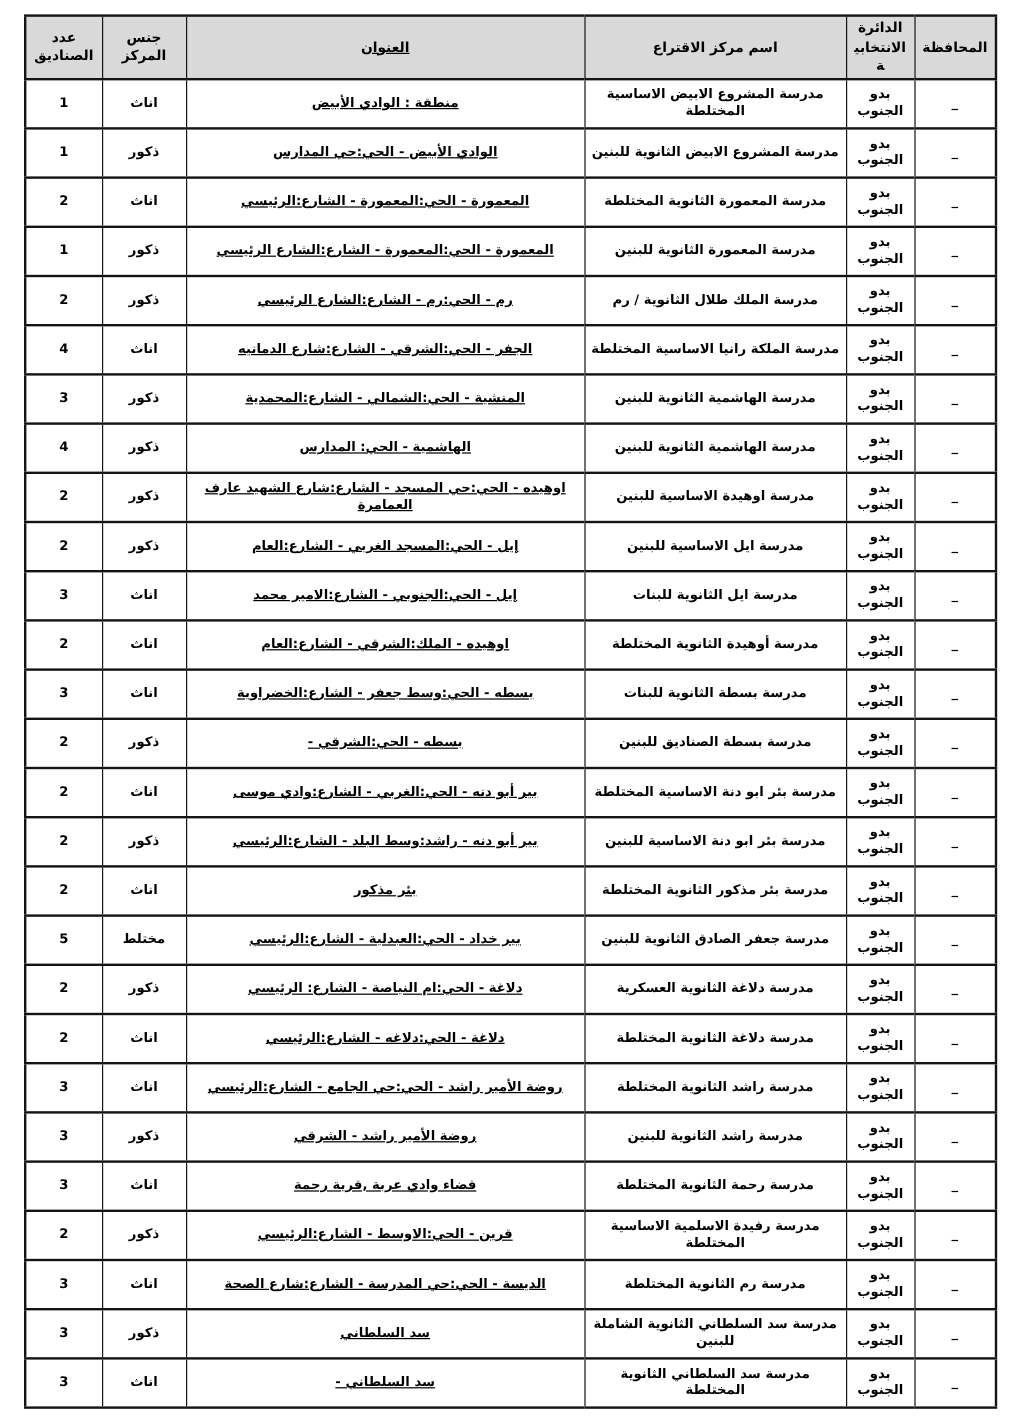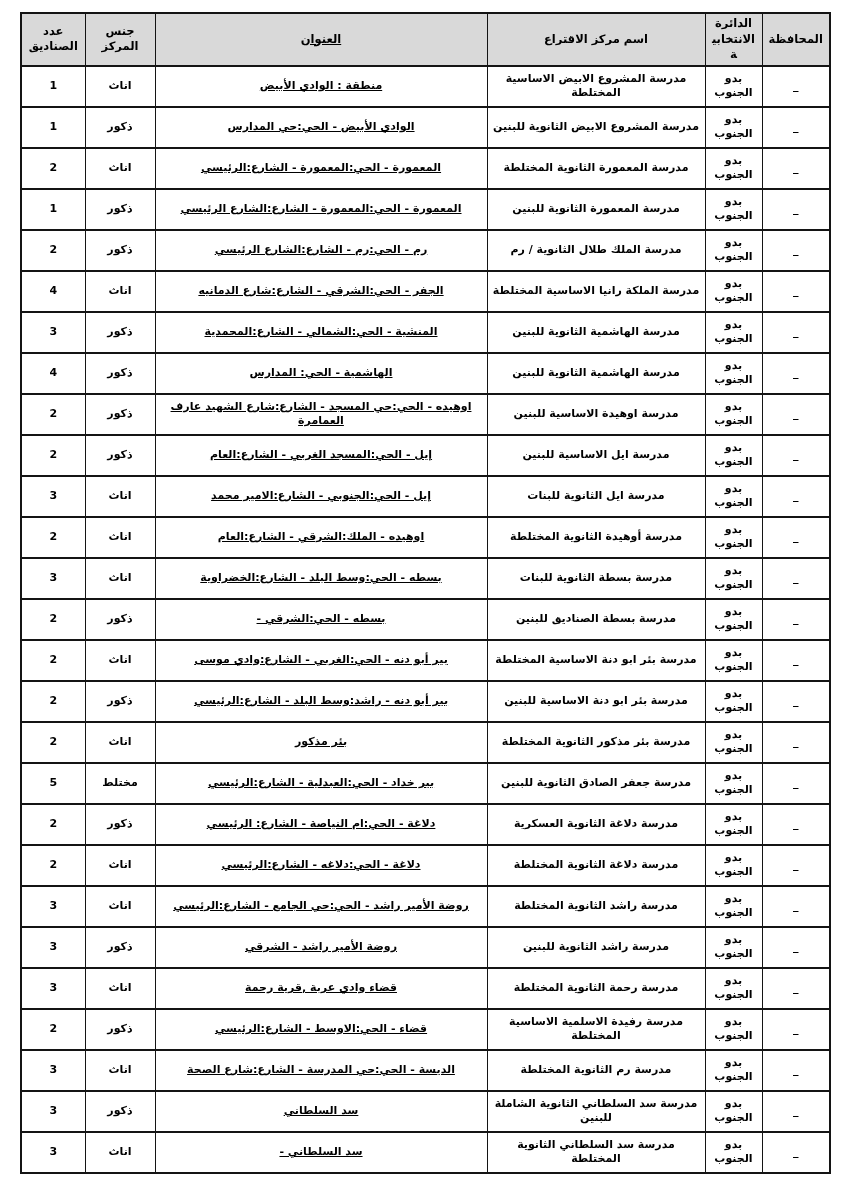--- a/index.html
+++ b/index.html
@@ -174,21 +174,21 @@
           <td class="col-district">بدو الجنوب</td>
           <td class="col-center">مدرسة أوهيدة الثانوية المختلطة</td>
           <td class="col-address">اوهيده - الملك:الشرقي - الشارع:العام</td>
           <td class="col-gender">اناث</td>
           <td class="col-boxes">2</td>
         </tr>
         <tr>
           <td class="col-governorate">_</td>
           <td class="col-district">بدو الجنوب</td>
           <td class="col-center">مدرسة بسطة الثانوية للبنات</td>
-          <td class="col-address">بسطه - الحي:وسط البلد - الشارع:الخضراوية</td>
+          <td class="col-address">بسطه - الحي:وسط جعفر - الشارع:الخضراوية</td>
           <td class="col-gender">اناث</td>
           <td class="col-boxes">3</td>
         </tr>
         <tr>
           <td class="col-governorate">_</td>
           <td class="col-district">بدو الجنوب</td>
           <td class="col-center">مدرسة بسطة الصناديق للبنين</td>
           <td class="col-address">بسطه - الحي:الشرقي -</td>
           <td class="col-gender">ذكور</td>
           <td class="col-boxes">2</td>
@@ -262,21 +262,21 @@
           <td class="col-district">بدو الجنوب</td>
           <td class="col-center">مدرسة رحمة الثانوية المختلطة</td>
           <td class="col-address">قضاء وادي عربة ,قرية رحمة</td>
           <td class="col-gender">اناث</td>
           <td class="col-boxes">3</td>
         </tr>
         <tr>
           <td class="col-governorate">_</td>
           <td class="col-district">بدو الجنوب</td>
           <td class="col-center">مدرسة رفيدة الاسلمية الاساسية المختلطة</td>
-          <td class="col-address">قضاء - الحي:الاوسط - الشارع:الرئيسي</td>
+          <td class="col-address">قرين - الحي:الاوسط - الشارع:الرئيسي</td>
           <td class="col-gender">ذكور</td>
           <td class="col-boxes">2</td>
         </tr>
         <tr>
           <td class="col-governorate">_</td>
           <td class="col-district">بدو الجنوب</td>
           <td class="col-center">مدرسة رم الثانوية المختلطة</td>
           <td class="col-address">الديسة - الحي:حي المدرسة - الشارع:شارع الصحة</td>
           <td class="col-gender">اناث</td>
           <td class="col-boxes">3</td>

